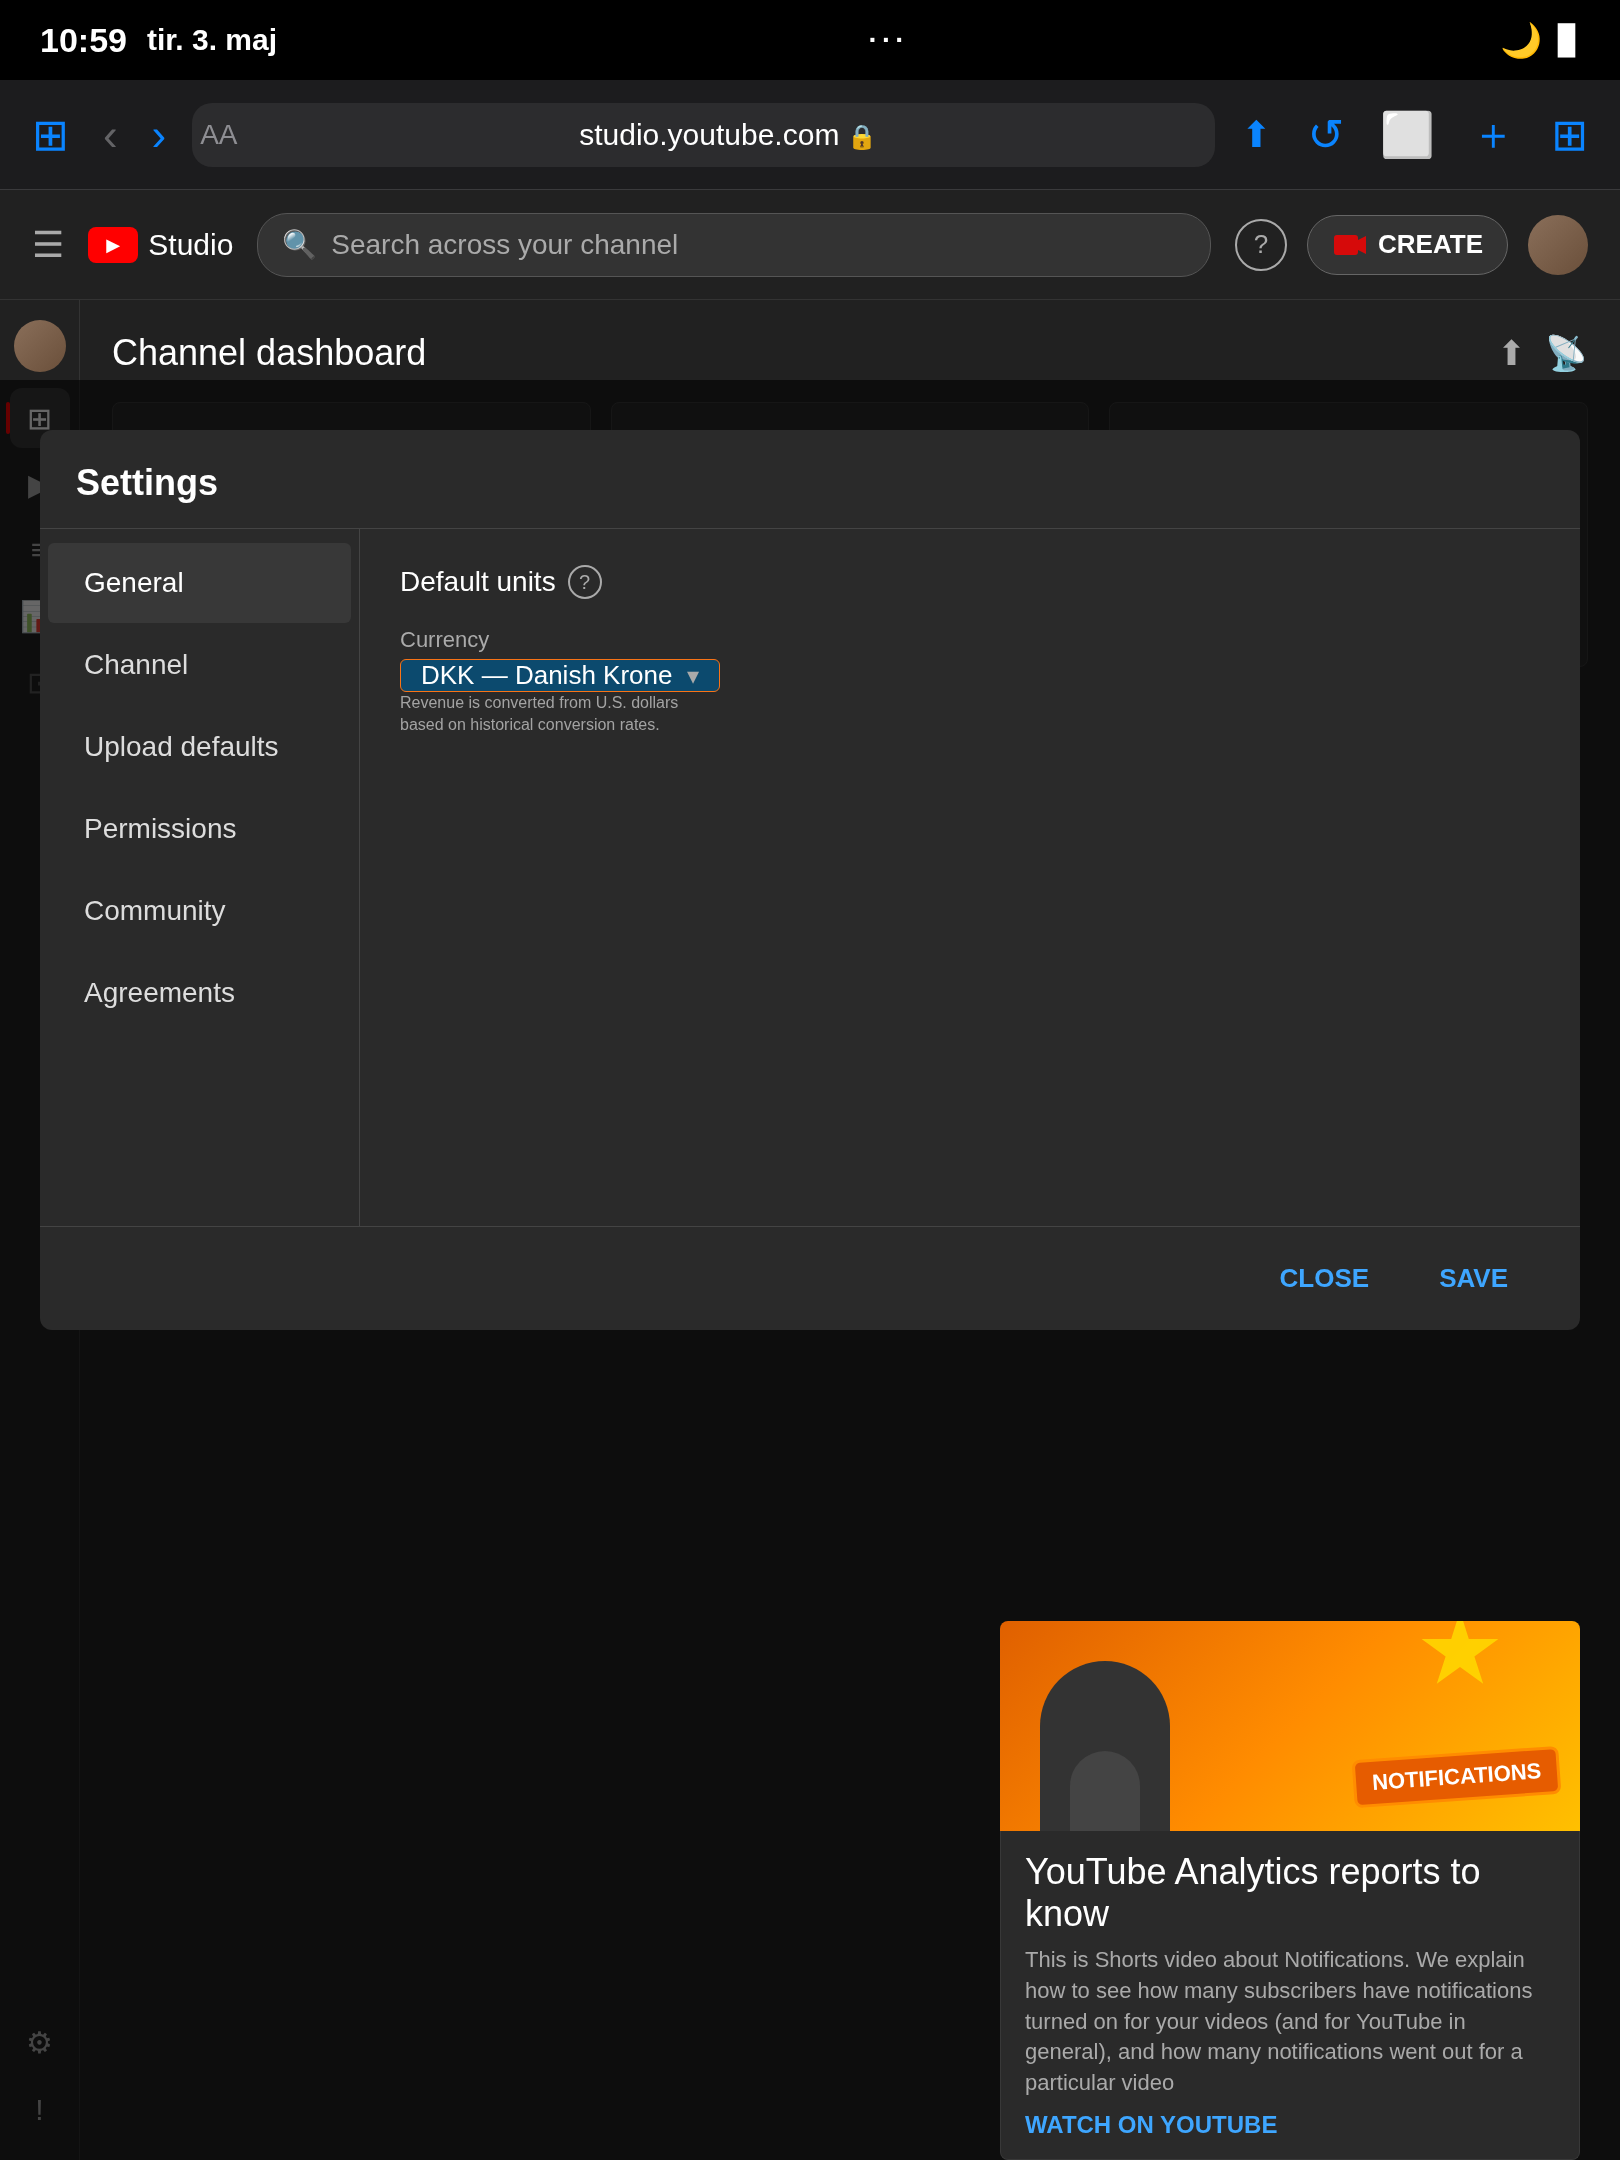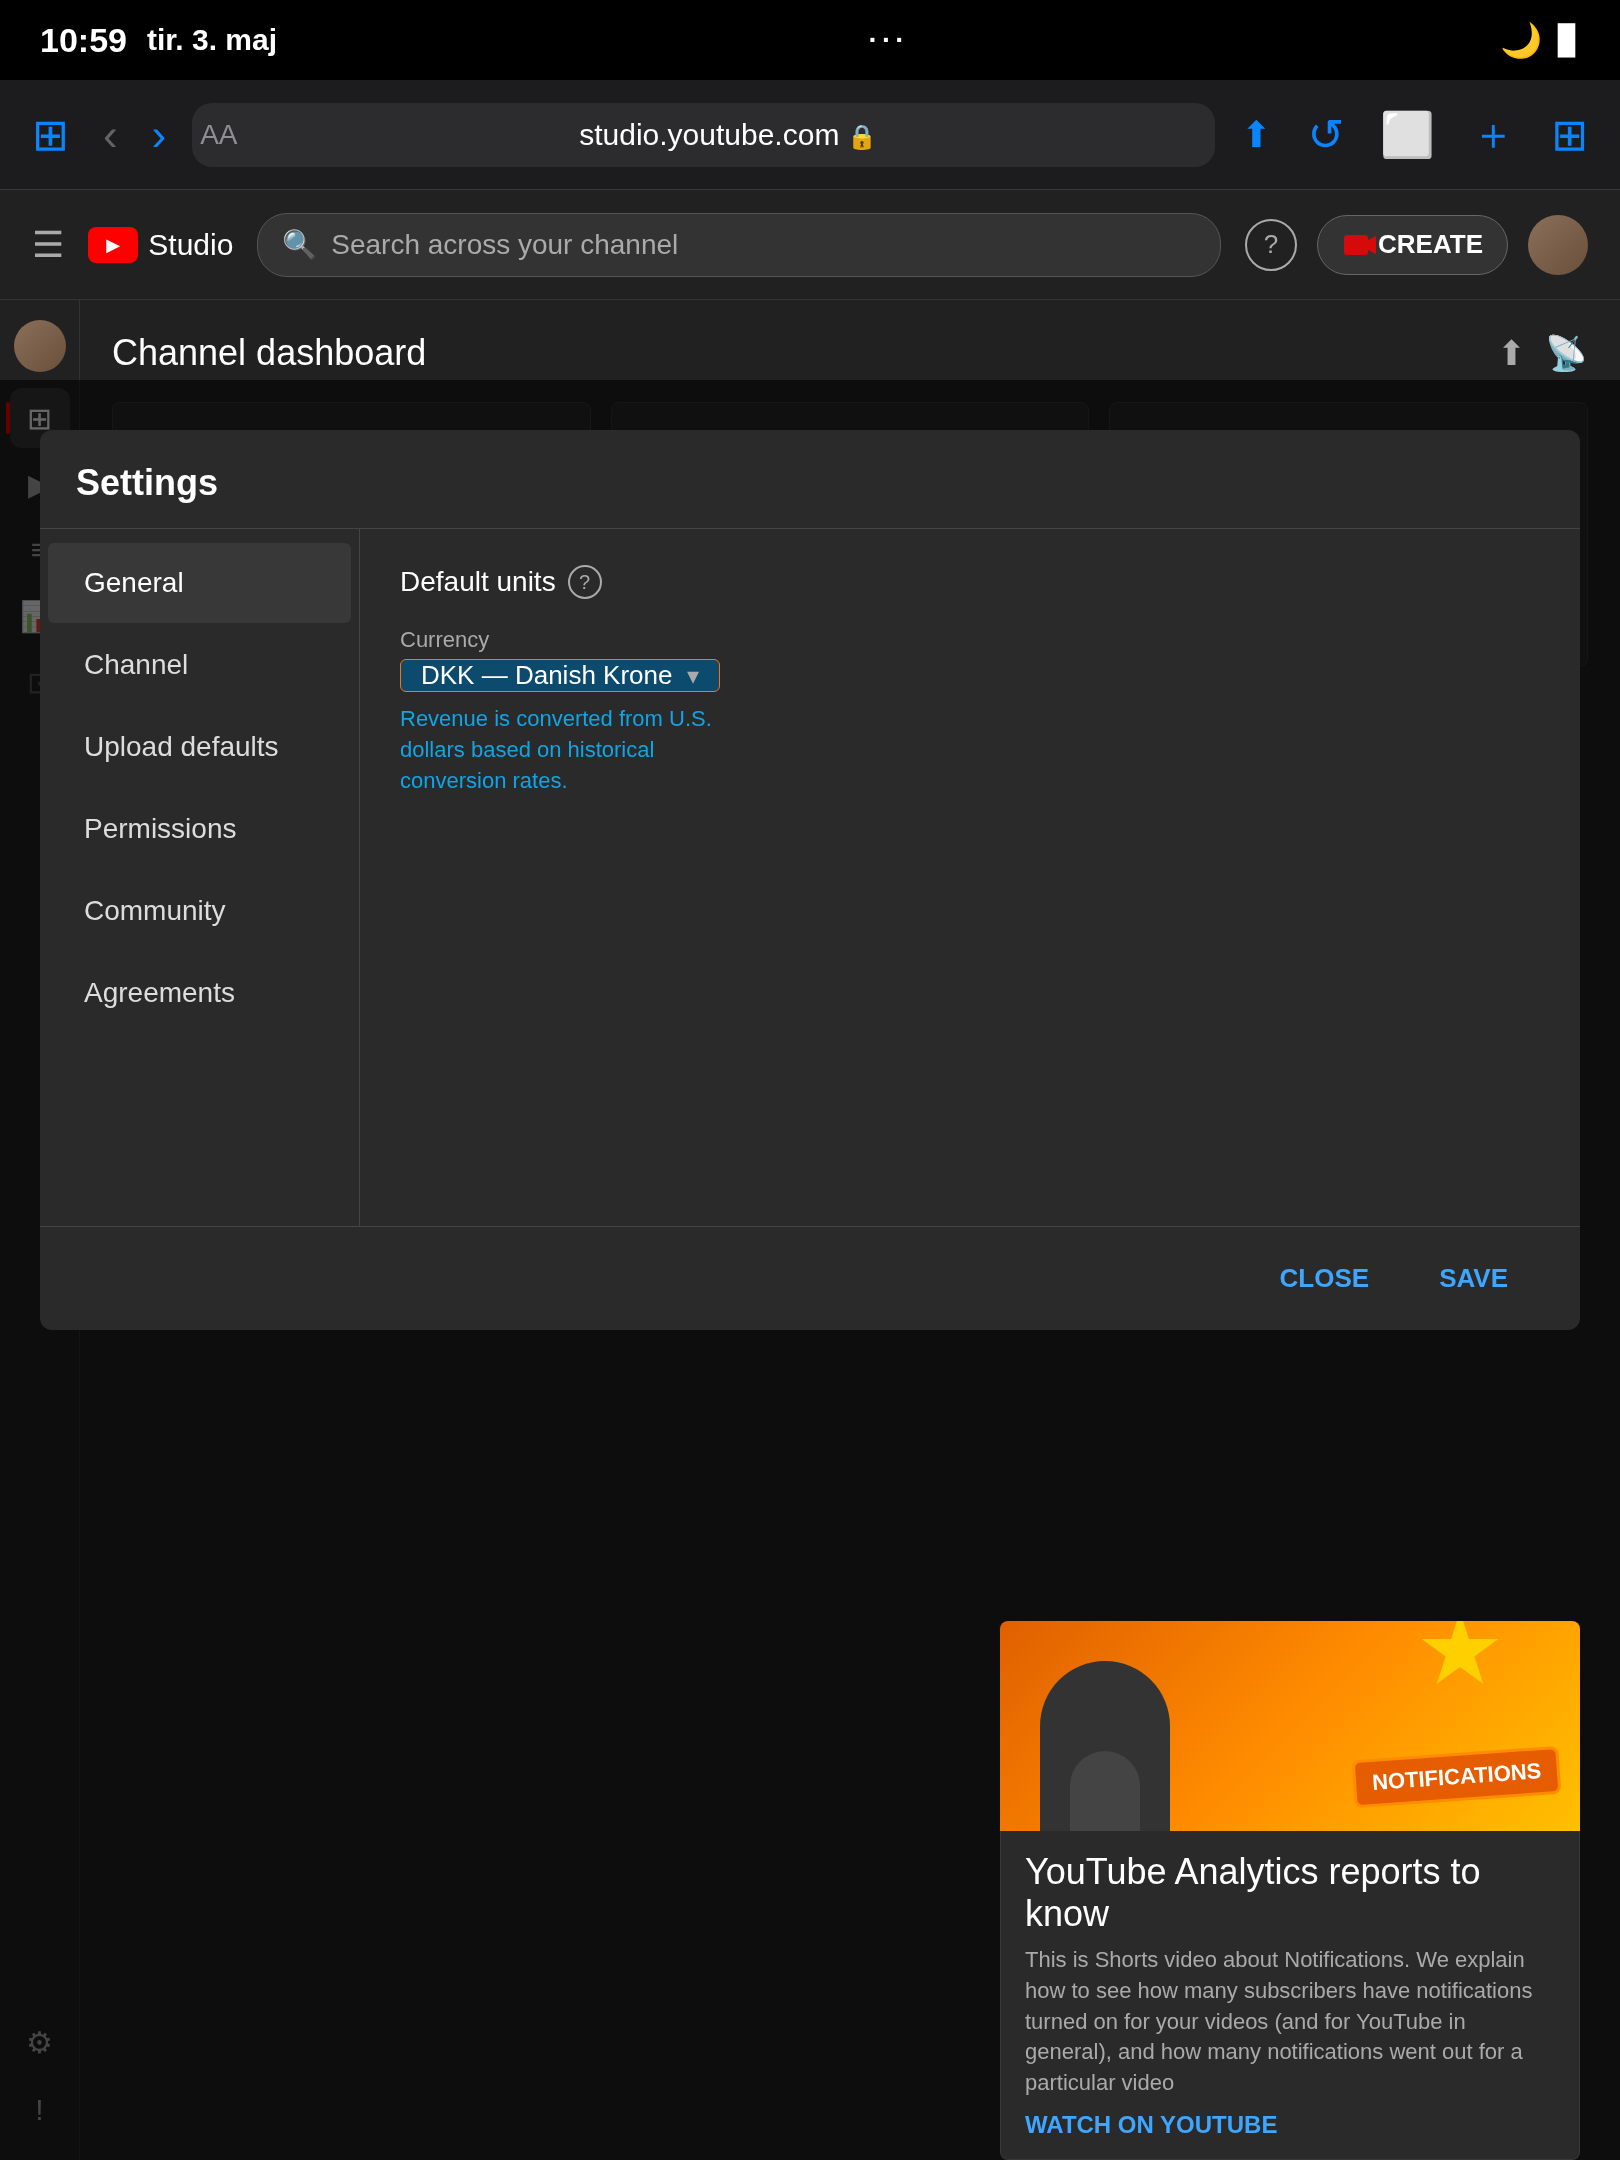--- a/index.html
+++ b/index.html
@@ -122,21 +122,21 @@
       border: 2px solid #aaa;
       display: flex; align-items: center; justify-content: center;
       color: #aaa; font-size: 26px; cursor: pointer;
     }
     .create-btn {
       background: #333;
       border: 1px solid #666;
       border-radius: 30px;
       height: 60px;
       padding: 0 24px;
-      display: flex; align-items: center; 
+      display: flex; align-items: center; gap: 10px;
       color: #fff; font-size: 26px; cursor: pointer;
     }
     .create-icon { width: 36px; height: 36px; }
     .avatar {
       width: 60px; height: 60px;
       border-radius: 50%;
       background: #555;
       overflow: hidden;
     }
 
@@ -348,23 +348,22 @@
       border-radius: 6px;
       padding: 0 20px;
       color: #fff;
       font-size: 26px;
       display: flex;
       align-items: center;
       justify-content: space-between;
       cursor: pointer;
     }
     .currency-hint {
-      color: #0ea5e9;
-      font-size: 22px;
-      margin-top: 12px;
+      color: #a3a3a3;
+      font-size: 16px;
       line-height: 1.4;
       max-width: 400px;
     }
     .settings-footer {
       display: flex;
       justify-content: flex-end;
       align-items: center;
       gap: 30px;
       padding: 24px 52px;
       border-top: 1px solid #444;

